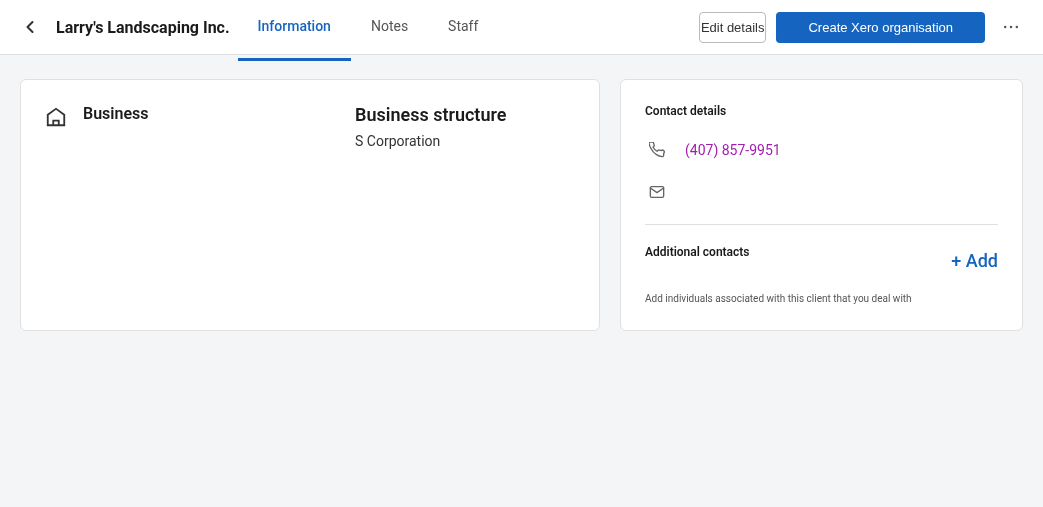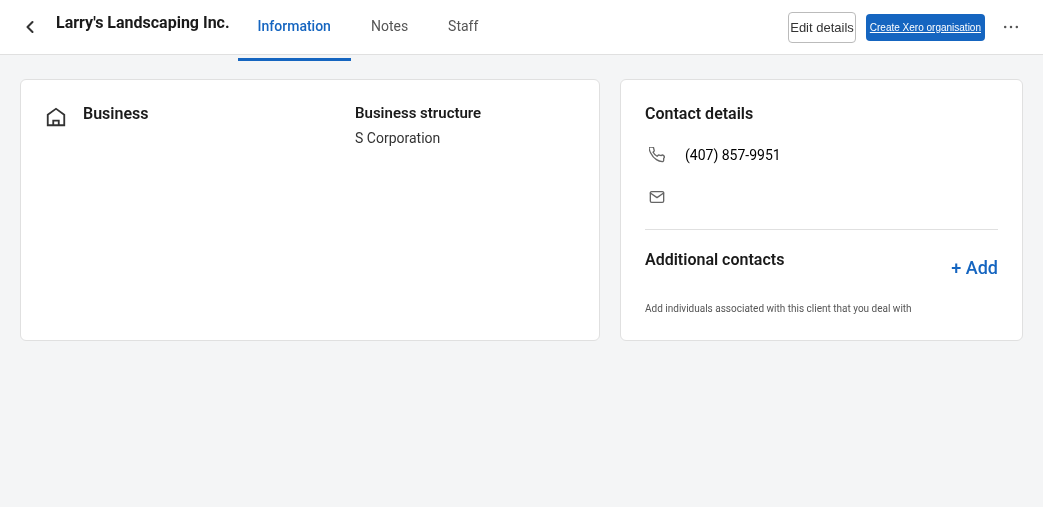--- a/index.html
+++ b/index.html
@@ -22,20 +22,21 @@
       border-bottom: 1px solid #e0e0e0;
       display: flex;
       align-items: center;
       height: 55px;
       padding: 0 16px;
       position: relative;
     }
 
     .header-left {
       display: flex;
+      align-items: center;
       gap: 12px;
     }
 
     .back-btn {
       background: none;
       border: none;
       cursor: pointer;
       color: #333;
       display: flex;
       align-items: center;
@@ -97,27 +98,26 @@
       font-size: 13px;
       color: #333;
       cursor: pointer;
       font-weight: 400;
     }
 
     .btn-primary {
       background: #1565c0;
       border: none;
       border-radius: 4px;
-      padding: 8px 4px;
-      font-size: 10px;
+      padding: 8px 32px;
+      font-size: 13px;
       color: #fff;
       cursor: pointer;
       font-weight: 500;
       white-space: nowrap;
-      text-decoration: underline;
     }
 
     .more-btn {
       background: none;
       border: none;
       cursor: pointer;
       color: #555;
       font-size: 20px;
       display: flex;
       align-items: center;
@@ -163,39 +163,39 @@
       font-weight: 600;
       color: #1a1a1a;
     }
 
     .business-details {
       margin-left: auto;
       min-width: 220px;
     }
 
     .detail-label {
-      font-size: 15px;
+      font-size: 18px;
       font-weight: 600;
       color: #1a1a1a;
       margin-bottom: 8px;
     }
 
     .detail-value {
       font-size: 14px;
       color: #333;
     }
 
     
     .right-card {
       flex: 1;
       padding: 24px;
     }
 
     .section-title {
-      font-size: 16px;
+      font-size: 12px;
       font-weight: 600;
       color: #1a1a1a;
       margin-bottom: 20px;
     }
 
     .contact-row {
       display: flex;
       align-items: center;
       gap: 16px;
       margin-bottom: 18px;
@@ -207,21 +207,21 @@
       display: flex;
       align-items: center;
       justify-content: center;
       color: #666;
       font-size: 14px;
       flex-shrink: 0;
     }
 
     .contact-link {
       font-size: 14px;
-      color: #000000;
+      color: #a21caf;
       text-decoration: none;
       cursor: pointer;
     }
 
     .divider {
       height: 1px;
       background: #e0e0e0;
       margin: 20px 0;
     }
 

